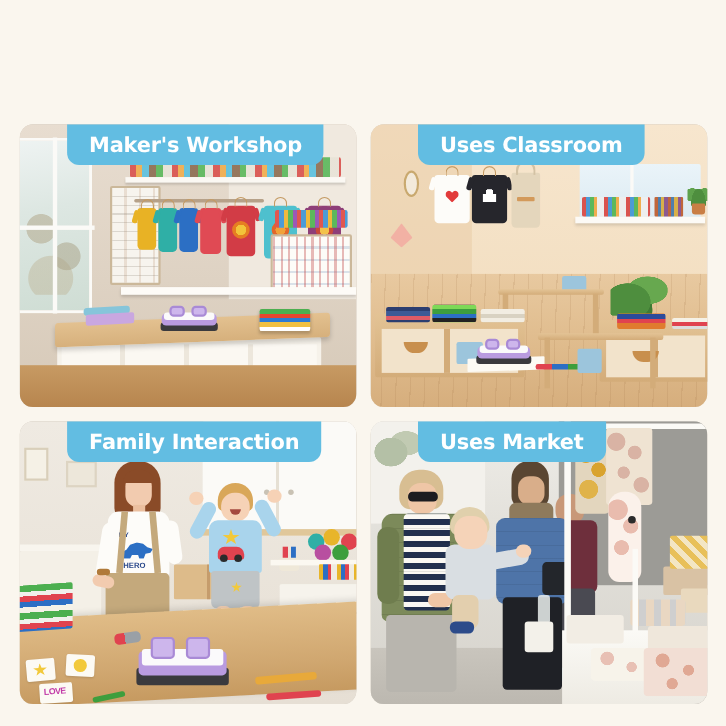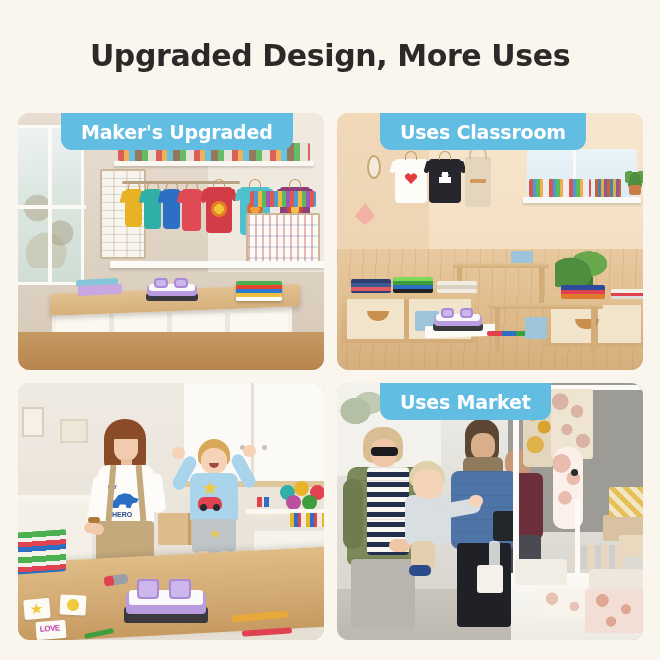--- a/index.html
+++ b/index.html
@@ -417,21 +417,20 @@
     background: repeating-linear-gradient(45deg,#E8C05A 0 5px,#F3E6C4 5px 10px); border-radius:2px; }
   .fm-plant{ left:0px; top:4px; width:46px; height:40px;
     background: radial-gradient(ellipse at 40% 60%, #A9B89A 0 38%, transparent 39%),
                 radial-gradient(ellipse at 70% 40%, #B8C4A8 0 32%, transparent 33%); opacity:.85; }
 </style>
 </head>
 <body>
 
 <div class="page">
 
-  <div class="page-title">Upgraded Design, More Uses</div>
 
   <div class="grid">
 
     <div class="card">
       <div class="photo">
         <div class="el ws-wall"></div>
         <div class="el ws-wall-r"></div>
         <div class="el ws-window">
           <div class="el ws-win-tree"></div>
         </div>
@@ -479,21 +478,21 @@
         <div class="el press ws-machine">
           <div class="base"></div>
           <div class="body"></div>
           <div class="plate"></div>
           <div class="h1"></div>
           <div class="h2"></div>
         </div>
         <div class="el ws-fabric"></div>
         <div class="el ws-floor"></div>
       </div>
-      <div class="badge">Maker's Upgraded</div>
+      <div class="badge">Maker's Workshop</div>
     </div>
 
     <div class="card">
       <div class="photo">
         <div class="el cc-wall"></div>
         <div class="el cc-wall-shade"></div>
         <div class="el cc-floor"></div>
         <div class="el cc-floor-line"></div>
 
         <div class="el cc-mirror"></div>
@@ -641,20 +640,21 @@
         <div class="el fi-sticker fi-st2">
             <span class="ic"></span>
           </div>
         <div class="el fi-sticker fi-st3">
             <span class="ic">LOVE</span>
           </div>
         <div class="el fi-pen1"></div>
         <div class="el fi-pen2"></div>
         <div class="el fi-pen3"></div>
       </div>
+      <div class="badge">Family Interaction</div>
     </div>
 
     <div class="card">
       <div class="photo">
         <div class="el fm-bg"></div>
         <div class="el fm-bg-grey"></div>
         <div class="el fm-bg-bld"></div>
         <div class="el fm-plant"></div>
         <div class="el fm-ground"></div>
 

